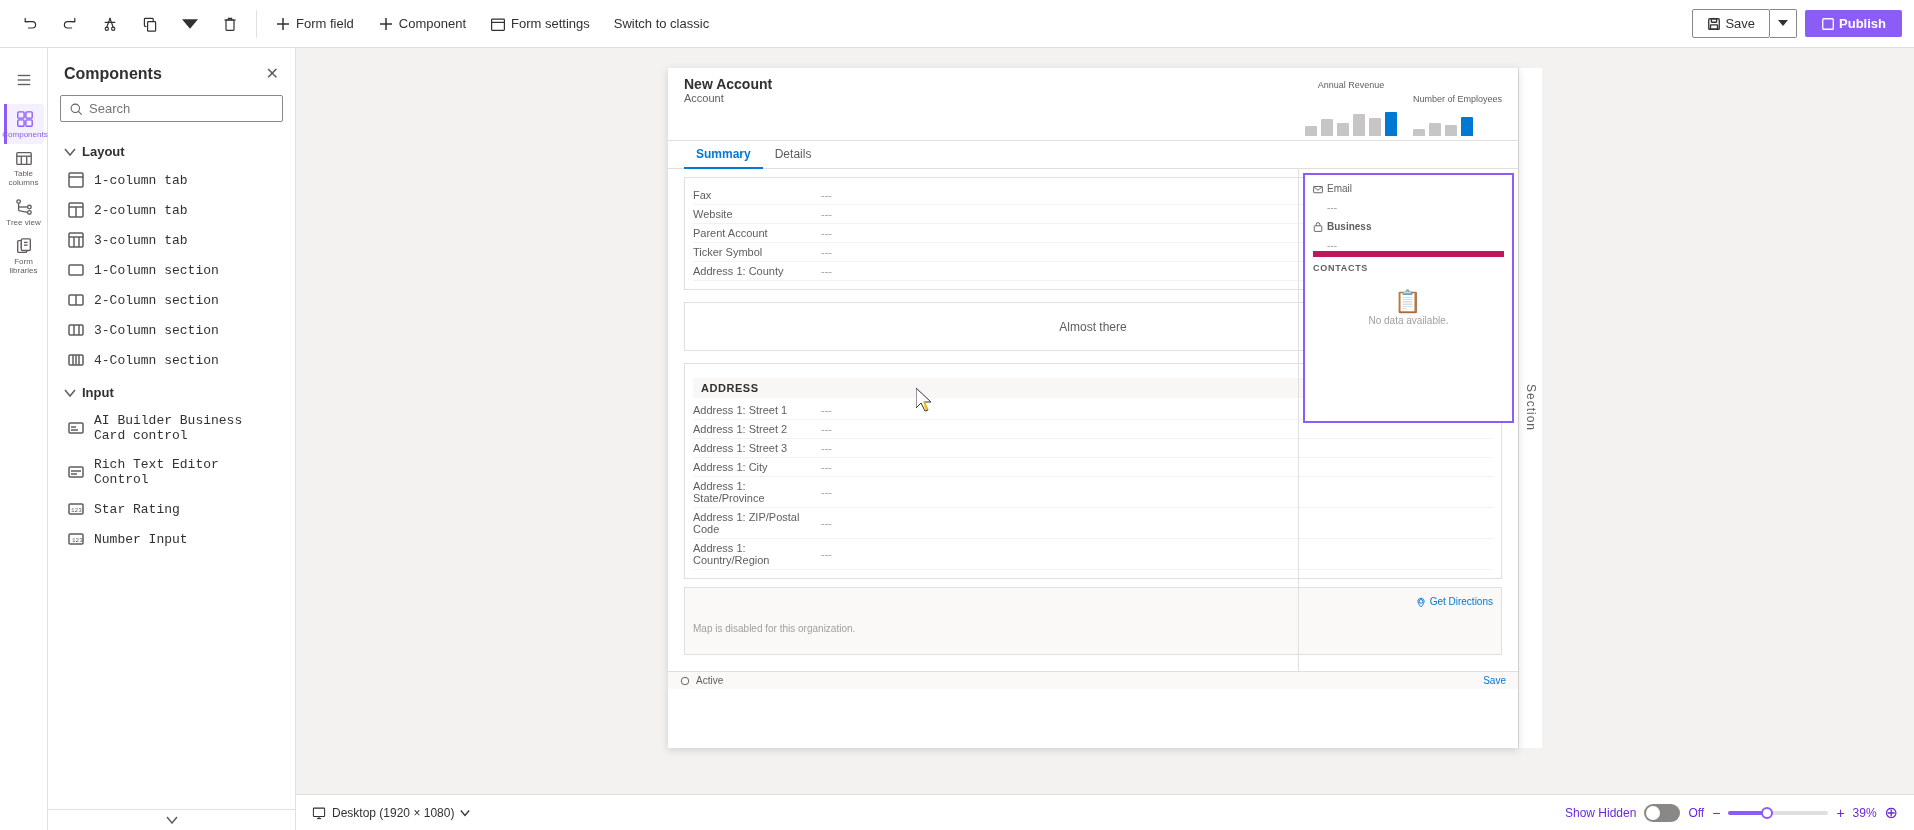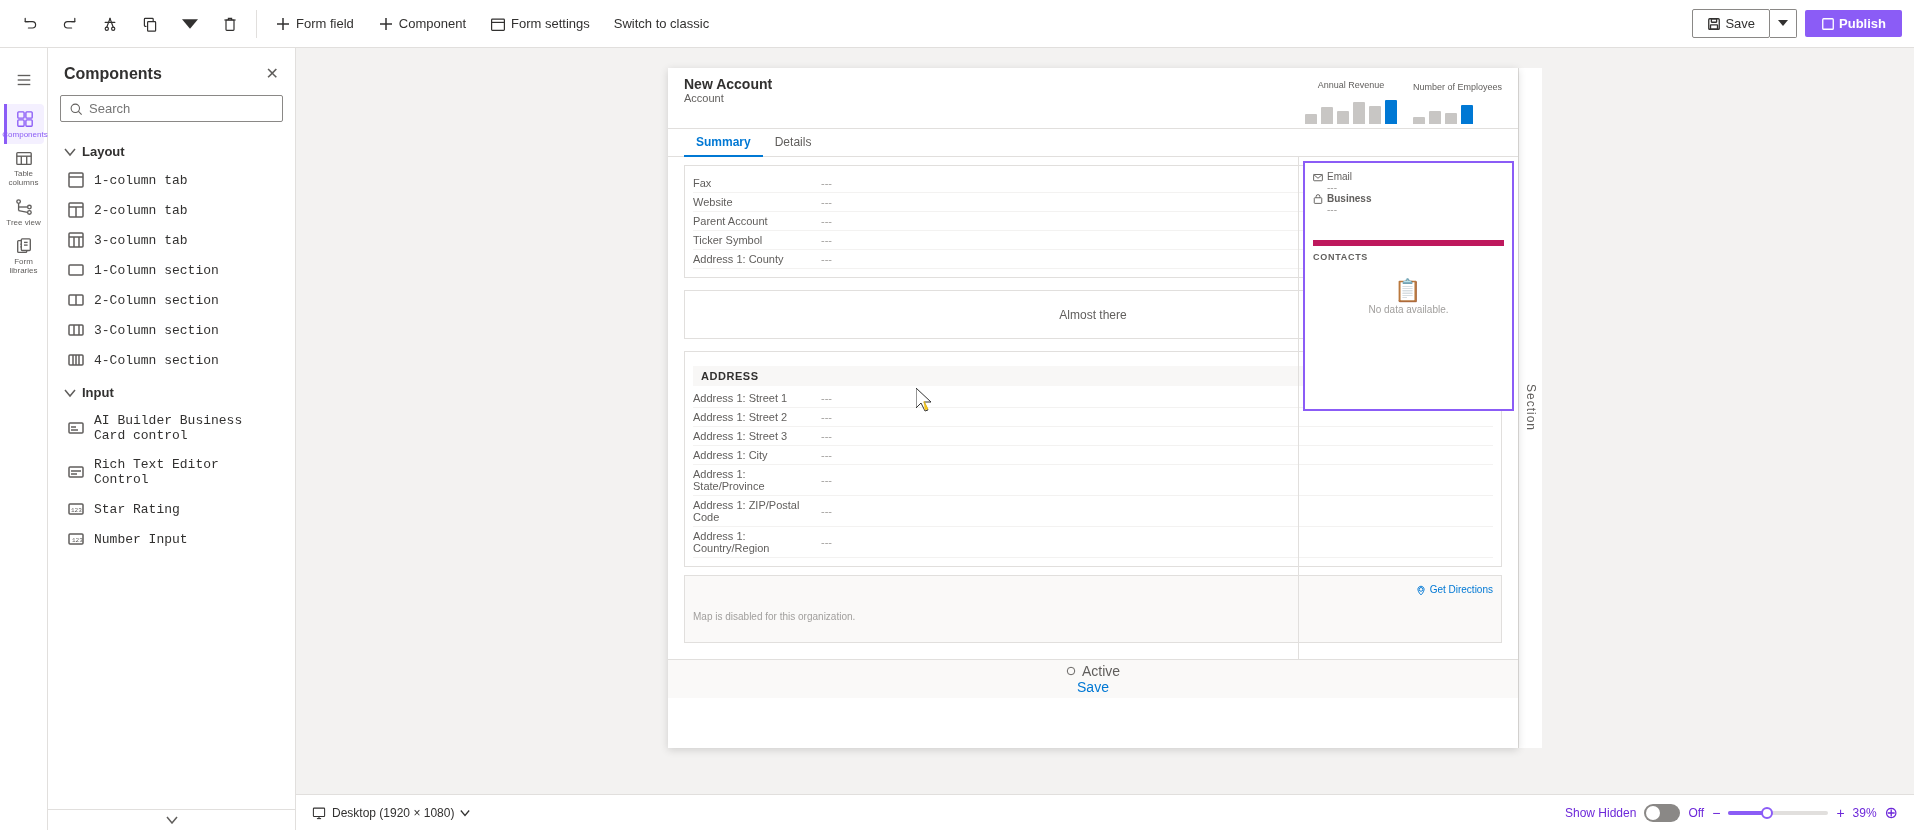--- a/index.html
+++ b/index.html
@@ -128,21 +128,21 @@
     .map-section {
       border: 1px solid #e1dfdd; margin: 8px 0; padding: 8px;
       background: #faf9f8;
     }
     .map-disabled { font-size: 10px; color: #a19f9d; padding: 12px 0; }
 
     
     .form-status-bar {
       display: flex; align-items: center; justify-content: space-between;
       padding: 3px 12px; background: #faf9f8; border-top: 1px solid #e1dfdd;
-      font-size: 14px; color: #605e5c; flex-direction: column;
+      font-size: 10px; color: #605e5c;
     }
 
     
     .bottom-bar {
       position: absolute; bottom: 0; left: 0; right: 0; height: 36px;
       background: #fff; border-top: 1px solid #e1dfdd;
       display: flex; align-items: center; justify-content: space-between;
       padding: 0 16px;
     }
     .device-selector {
@@ -474,21 +474,21 @@
     <div class="form-preview-wrapper">
       <div class="form-preview">
 
         <div style="display:flex; align-items:flex-start; justify-content:space-between; padding:8px 16px 0; border-bottom:1px solid #e1dfdd;">
           <div>
             <div class="form-title">New Account</div>
             <div class="form-subtitle">Account</div>
           </div>
           <div style="display:flex; gap:16px; align-items:flex-end; padding-top:4px;">
             <div style="text-align:center;">
-              <div style="font-size:9px; color:#605e5c; margin-bottom:6px;">Annual Revenue</div>
+              <div style="font-size:9px; color:#605e5c; margin-bottom:18px;">Annual Revenue</div>
               <div class="chart-area">
                 <div class="chart-bar" style="height:10px; background:#c8c6c4;"></div>
                 <div class="chart-bar" style="height:17px; background:#c8c6c4;"></div>
                 <div class="chart-bar" style="height:13px; background:#c8c6c4;"></div>
                 <div class="chart-bar" style="height:22px; background:#c8c6c4;"></div>
                 <div class="chart-bar" style="height:18px; background:#c8c6c4;"></div>
                 <div class="chart-bar" style="height:24px; background:#0078d4;"></div>
               </div>
             </div>
             <div style="text-align:center;">
@@ -578,21 +578,21 @@
                   </svg>
                 <span style="font-size:10px; color:#0078d4; cursor:pointer;">Get Directions</span>
               </div>
               <div class="map-disabled">Map is disabled for this organization.</div>
             </div>
 
           </div>
 
           <div style="position:absolute; right:0; top:0; width:220px; height:100%; border-left:1px solid #e1dfdd;">
             <div style="border:2px solid #8b5cf6; margin:4px; padding:8px; min-height:250px; background:#fff;">
-              <div style="display:flex; flex-direction:column; margin-bottom:25px;">
+              <div style="display:flex; flex-direction:column; gap:8px; margin-bottom:0;">
                 <div style="display:flex; align-items:center; gap:4px;">
                   <svg width="10" height="10" viewBox="0 0 16 16" fill="none" stroke="#605e5c" stroke-width="1.5">
                       <rect x="1" y="4" width="14" height="10" rx="1"></rect>
                       <polyline points="1,4 8,10 15,4"></polyline>
                     </svg>
                   <span style="font-size:10px; color:#605e5c;">Email</span>
                 </div>
                 <div style="font-size:10px; color:#a19f9d; margin-left:14px;">---</div>
                 <div style="display:flex; align-items:center; gap:4px;font-weight:bold;">
                   <svg width="10" height="10" viewBox="0 0 16 16" fill="none" stroke="#605e5c" stroke-width="1.5">

